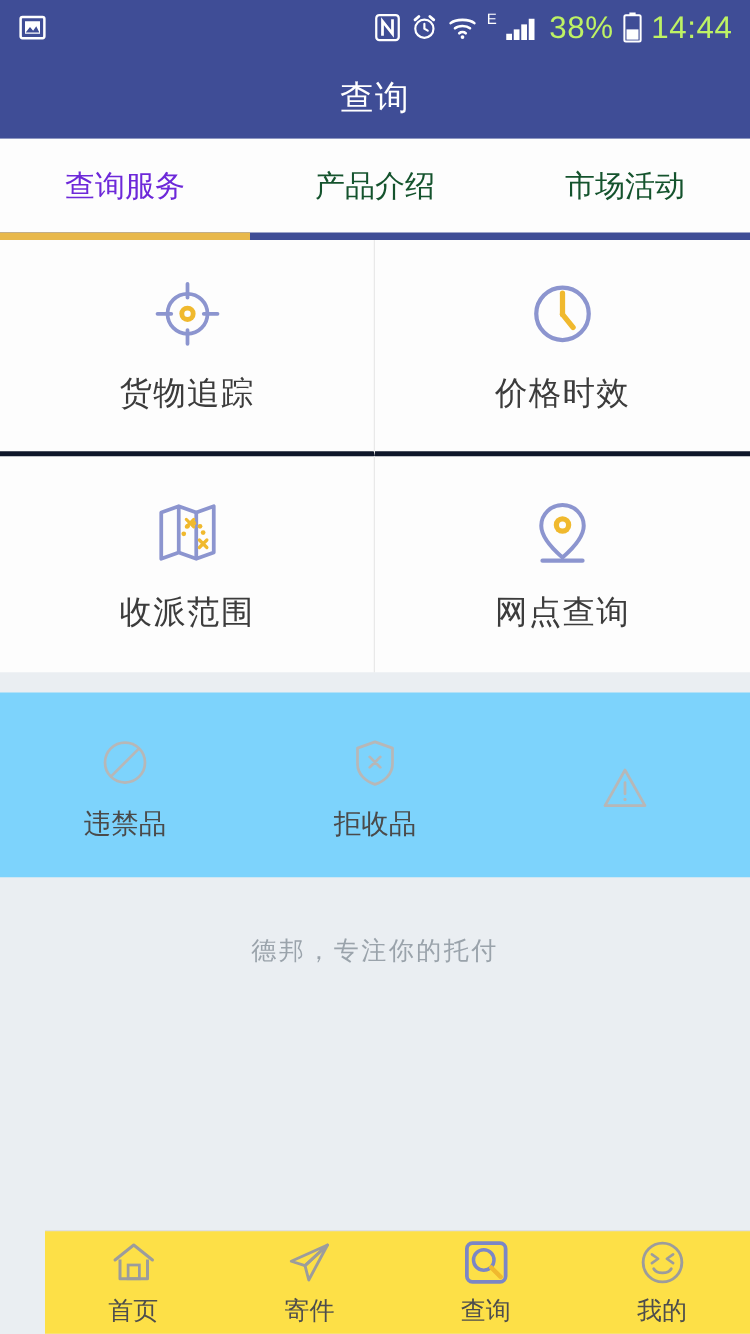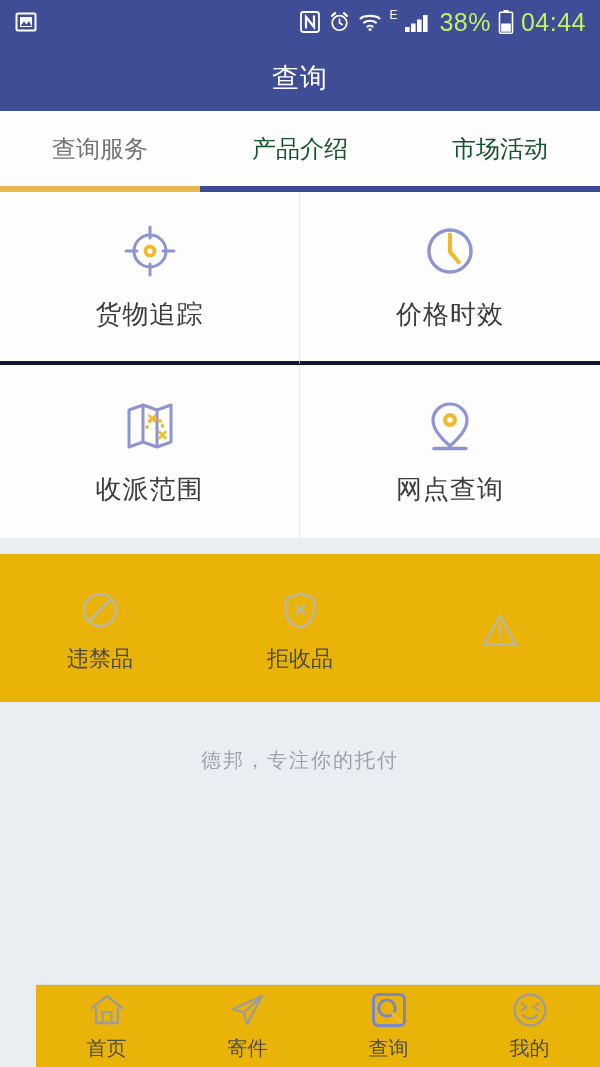--- a/index.html
+++ b/index.html
@@ -90,21 +90,21 @@
   .tab {
     flex: 1 1 0;
     display: flex;
     align-items: center;
     justify-content: center;
     font-size: 24px;
     color: #14532d;
     padding-bottom: 6px;
     box-sizing: border-box;
   }
-  .tab.active { color: #737373; }
+  .tab.active { color: #6d28d9; }
   .tab-underline-track {
     position: absolute;
     left: 0; right: 0;
     bottom: 0;
     height: 6px;
     background: #3f4d96;
   }
   .tab-underline-active {
     position: absolute;
     left: 0;
@@ -152,21 +152,21 @@
 
   
   .section-gap {
     height: 16px;
     background: #eaeef2;
     flex: 0 0 auto;
   }
 
   
   .rules-card {
-    background: #eab308;
+    background: #7dd3fc;
     height: 148px;
     display: flex;
     align-items: center;
     flex: 0 0 auto;
     padding-top: 6px;
     box-sizing: border-box;
   }
   .rule-cell {
     flex: 1 1 0;
     display: flex;
@@ -191,21 +191,21 @@
   .slogan {
     font-size: 20px;
     color: #9aa3ab;
     letter-spacing: 2px;
     text-align: center;
   }
 
   
   .bottomnav {
     height: 82px;
-    background: #eab308;
+    background: #fde047;
     border-top: 1px solid #dfdfdf;
     display: flex;
     align-items: center;
     flex: 0 0 auto;
     margin-left: 36px;
   }
   .nav-item {
     flex: 1 1 0;
     display: flex;
     flex-direction: column;
@@ -268,21 +268,21 @@
         </svg>
       </span>
       <span class="sb-text">38%</span>
       <span class="sb-icon">
         <svg width="16" height="26" viewBox="0 0 16 26">
           <rect x="5.5" y="1" width="5" height="2.2" fill="#ffffff"></rect>
           <rect x="1.5" y="3.2" width="13" height="21" rx="1.2" fill="none" stroke="#ffffff" stroke-width="1.6"></rect>
           <rect x="3.2" y="14.5" width="9.6" height="8.2" fill="#ffffff"></rect>
         </svg>
       </span>
-      <span class="sb-text">04:44</span>
+      <span class="sb-text">14:44</span>
     </div>
   </div>
 
   <div class="titlebar">
     <span class="title">查询</span>
   </div>
 
   <div class="tabs">
     <div class="tab active">
       <span>查询服务</span>

